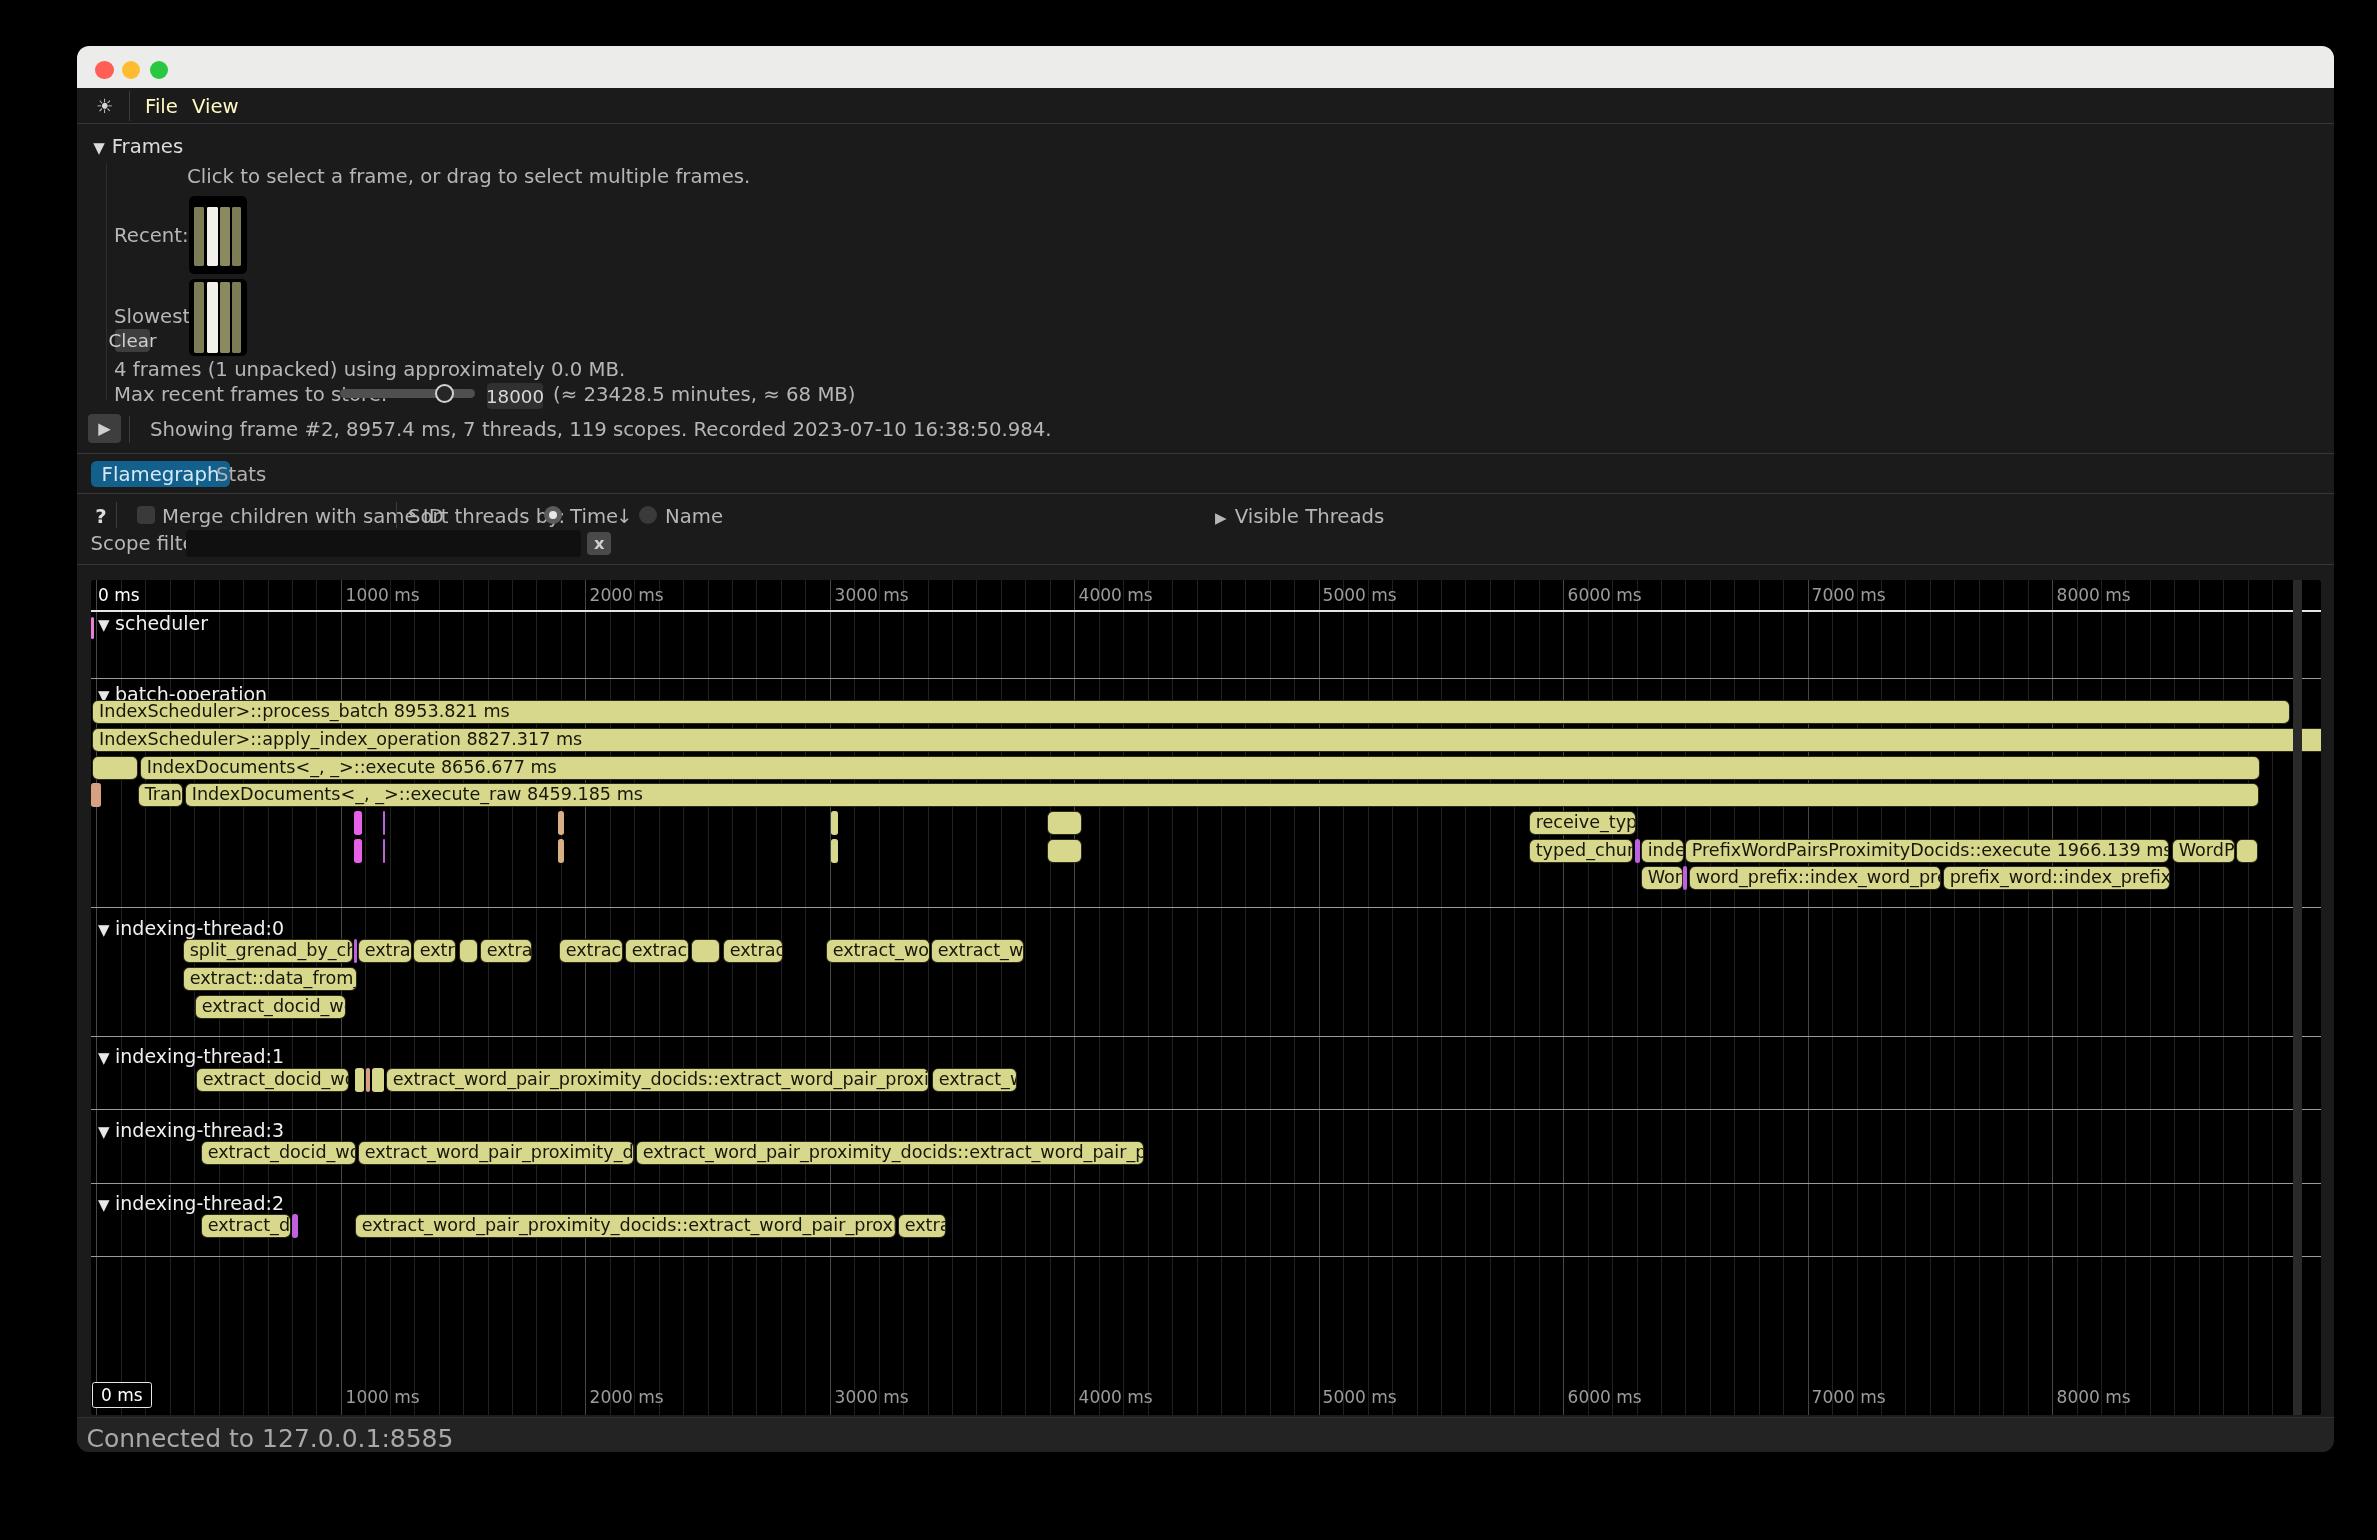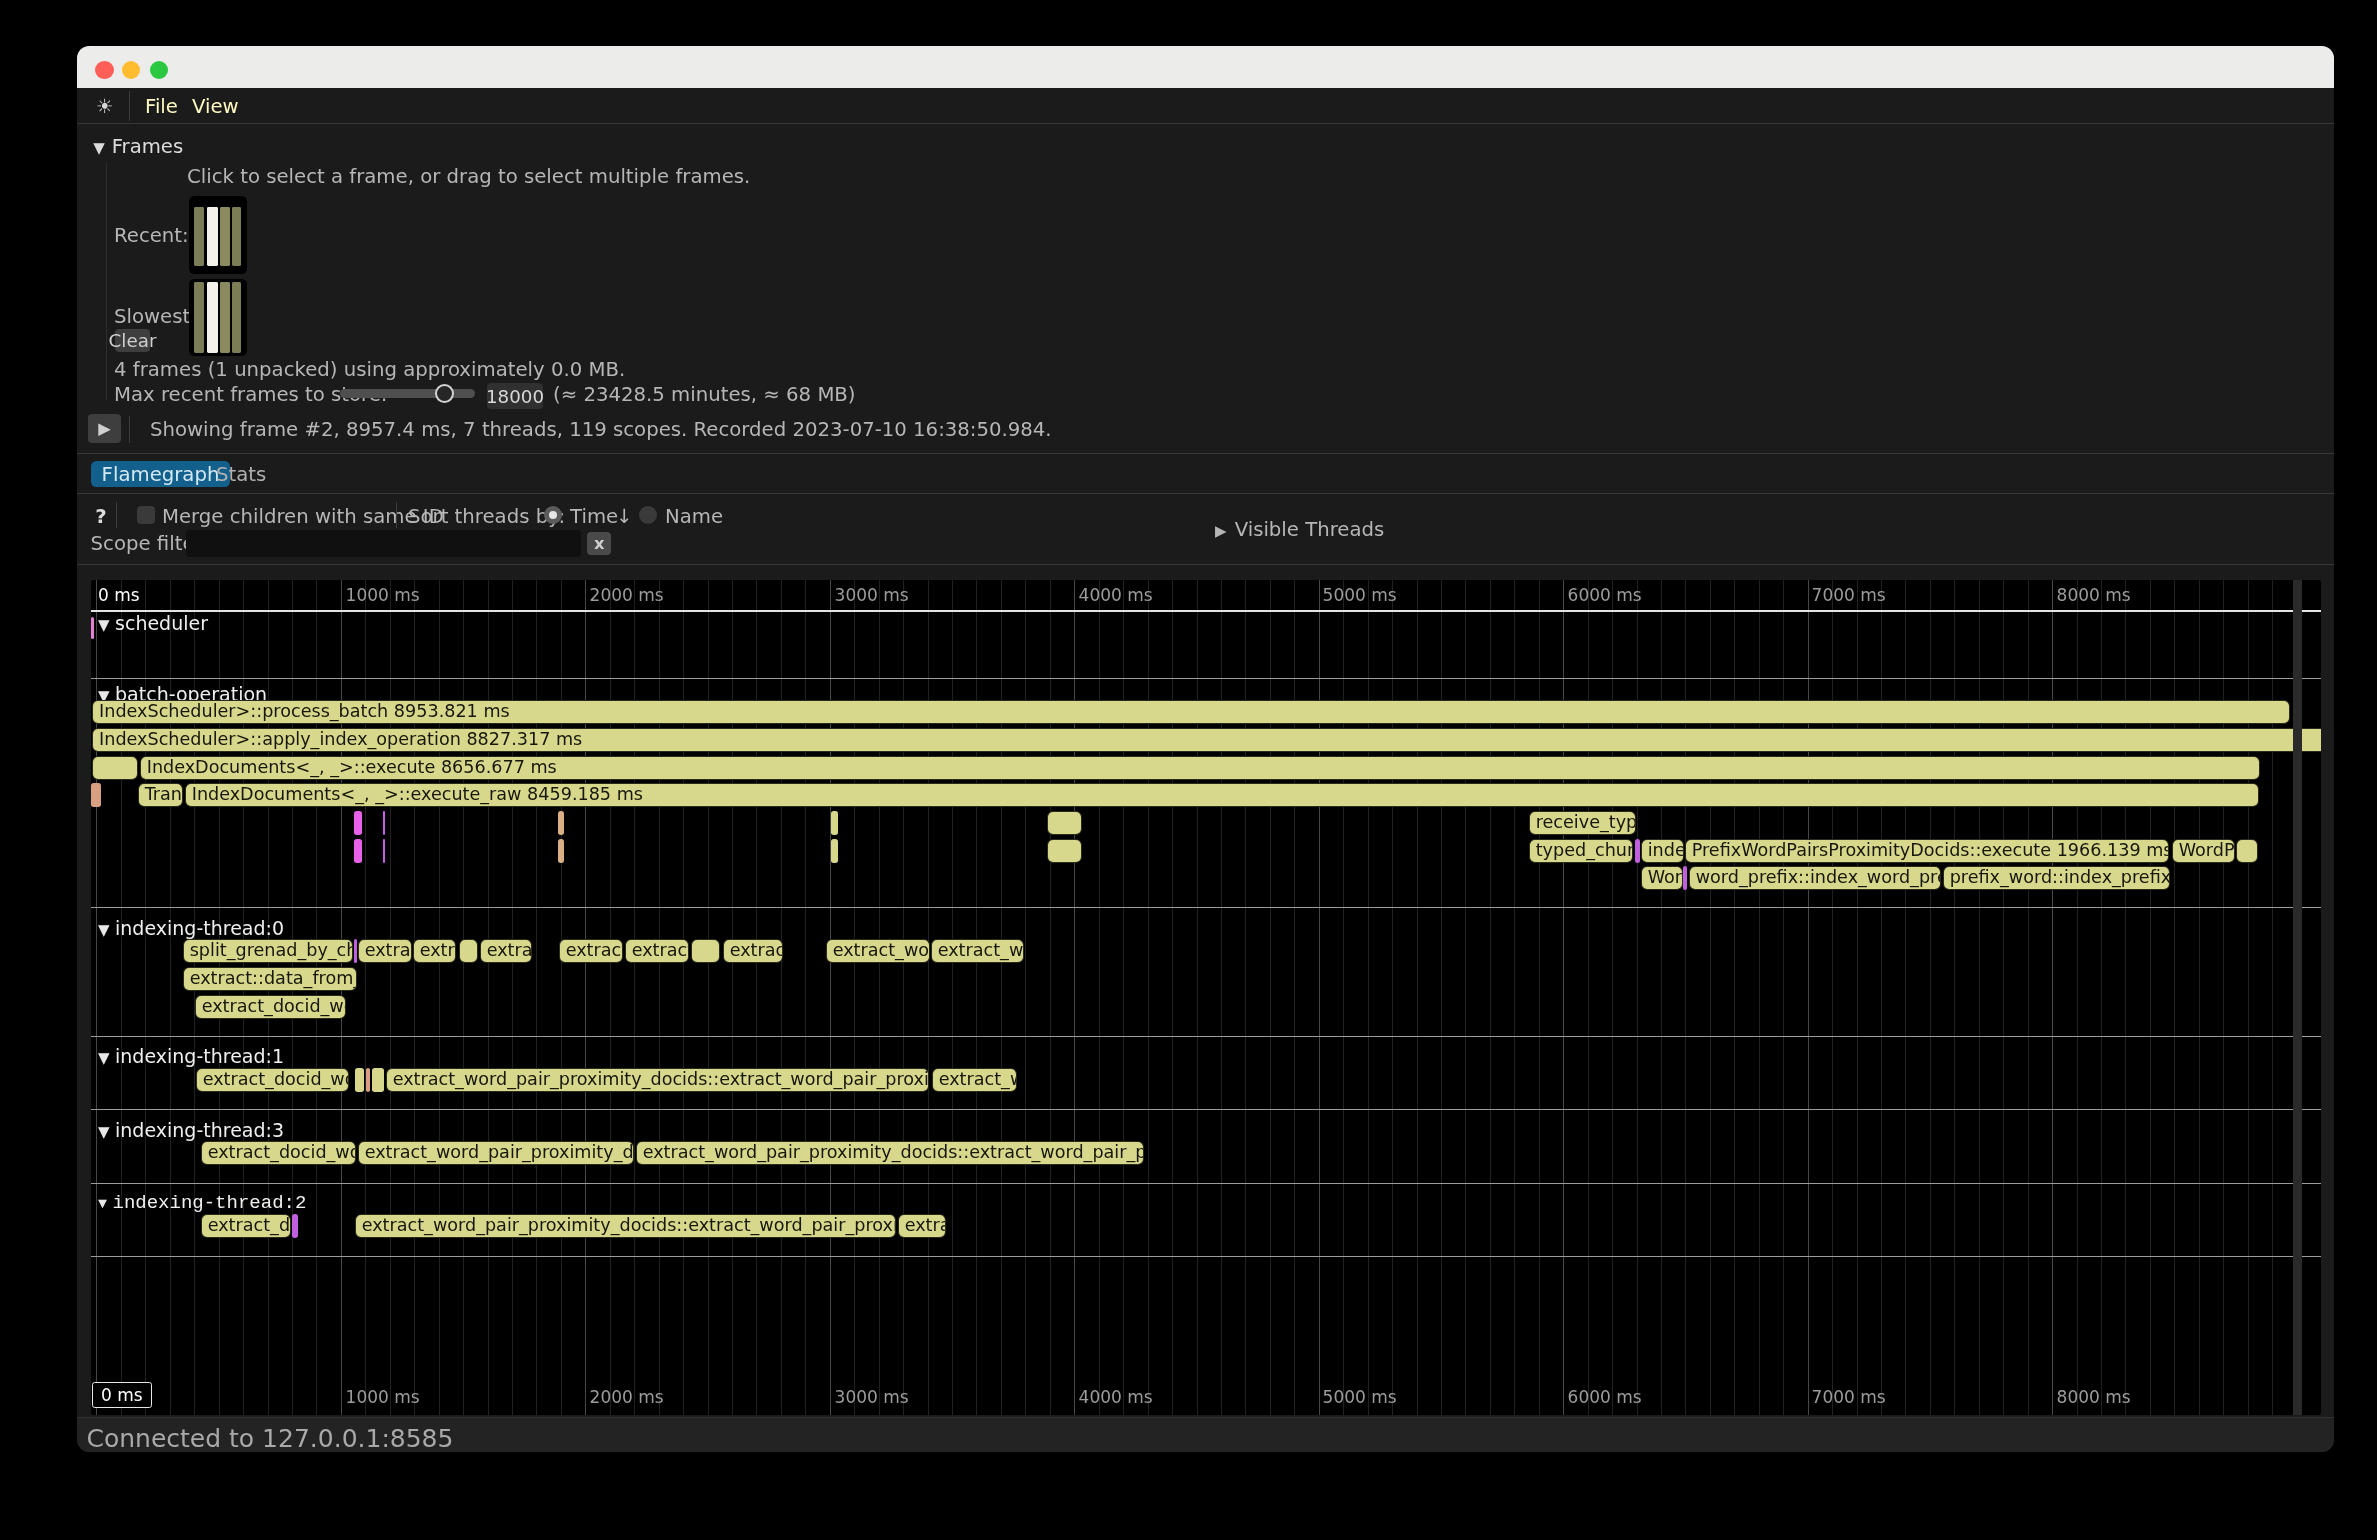--- a/index.html
+++ b/index.html
@@ -105,21 +105,21 @@
   <div class="sep-v" style="left:39px;top:456px;height:26px"></div>
   <div class="checkbox" style="left:60px;top:460px"></div>
   <div class="txt" style="left:85px;top:459px">Merge children with same ID</div>
   <div class="sep-v" style="left:319px;top:456px;height:26px"></div>
   <div class="txt" style="left:331px;top:459px">Sort threads by:</div>
   <div class="radio sel" style="left:467px;top:460px"></div>
   <div class="txt" style="left:493px;top:459px">Time</div>
   <div class="txt" style="left:539px;top:459px">↓</div>
   <div class="radio" style="left:562px;top:460px"></div>
   <div class="txt" style="left:588px;top:459px">Name</div>
-  <div class="txt" style="left:1138px;top:472px"><span style="font-size:15px;margin-right:8.1px">▶</span><span>Visible Threads</span></div>
+  <div class="txt" style="left:1138px;top:459px"><span style="font-size:15px;margin-right:8.1px">▶</span><span>Visible Threads</span></div>
 
   <div class="txt" style="left:13.6px;top:486px">Scope filter:</div>
   <div class="input" style="left:109px;top:484px;width:395px;height:27px"></div>
   <div class="btn" style="left:510px;top:486px;width:24.4px;height:23px;background:#4a4a4a;font-weight:bold;font-size:16.3px">x</div>
   <div class="sep-h" style="top:518px"></div>
 
   <div class="fg" id="fg-canvas">
       <div class="grid major" style="left: 5.4px;"></div>
       <div class="grid minor" style="left: 30px;"></div>
       <div class="grid minor" style="left: 54px;"></div>
@@ -285,21 +285,21 @@
       <div class="bar nob" style="left: 275px; top: 488px; width: 4.7px; height: 24.4px; background: rgb(215, 160, 131); padding: 0px;"></div>
       <div class="bar nob" style="left: 281px; top: 488px; width: 12.2px; height: 24.4px; background: rgb(216, 216, 141); padding: 0px;"></div>
       <div class="bar" style="left: 295px; top: 488px; width: 543px; height: 24.4px; background: rgb(216, 216, 141);">extract_word_pair_proximity_docids::extract_word_pair_proximity_doc</div>
       <div class="bar" style="left: 841px; top: 488px; width: 85px; height: 24.4px; background: rgb(216, 216, 141);">extract_wo</div>
       <div class="section-line" style="top: 529px;"></div>
       <div class="sec-header" style="left: 7.5px; top: 539px;"><span class="tri">▼</span><span>indexing-thread:3</span></div>
       <div class="bar" style="left: 110px; top: 561px; width: 155px; height: 24.4px; background: rgb(216, 216, 141);">extract_docid_word</div>
       <div class="bar" style="left: 267px; top: 561px; width: 276px; height: 24.4px; background: rgb(216, 216, 141);">extract_word_pair_proximity_docids</div>
       <div class="bar" style="left: 545px; top: 561px; width: 508px; height: 24.4px; background: rgb(216, 216, 141);">extract_word_pair_proximity_docids::extract_word_pair_proximity</div>
       <div class="section-line" style="top: 603px;"></div>
-      <div class="sec-header" style="left: 7.5px; top: 612px; font-family: Liberation Mono, monospace;"><span class="tri">▼</span><span>indexing-thread:2</span></div>
+      <div class="sec-header" style="left: 7.5px; top: 612px;"><span class="tri">▼</span><span>indexing-thread:2</span></div>
       <div class="bar" style="left: 110px; top: 634px; width: 90px; height: 24.4px; background: rgb(216, 216, 141);">extract_doc</div>
       <div class="bar nob" style="left: 201px; top: 634px; width: 6.1px; height: 24.4px; background: rgb(192, 95, 224); padding: 0px;"></div>
       <div class="bar" style="left: 264px; top: 634px; width: 541px; height: 24.4px; background: rgb(216, 216, 141);">extract_word_pair_proximity_docids::extract_word_pair_proximity_doc</div>
       <div class="bar" style="left: 807px; top: 634px; width: 48px; height: 24.4px; background: rgb(216, 216, 141);">extrac</div>
       <div class="section-line" style="top: 676px;"></div>
       <div class="scrollbar" style="left: 2202px;"></div>
     </div>
 
   <div class="statusbar">
     <div class="txt" style="left:9.5px;top:6px;color:#a9a9a9;font-size:25px">Connected to 127.0.0.1:8585</div>

